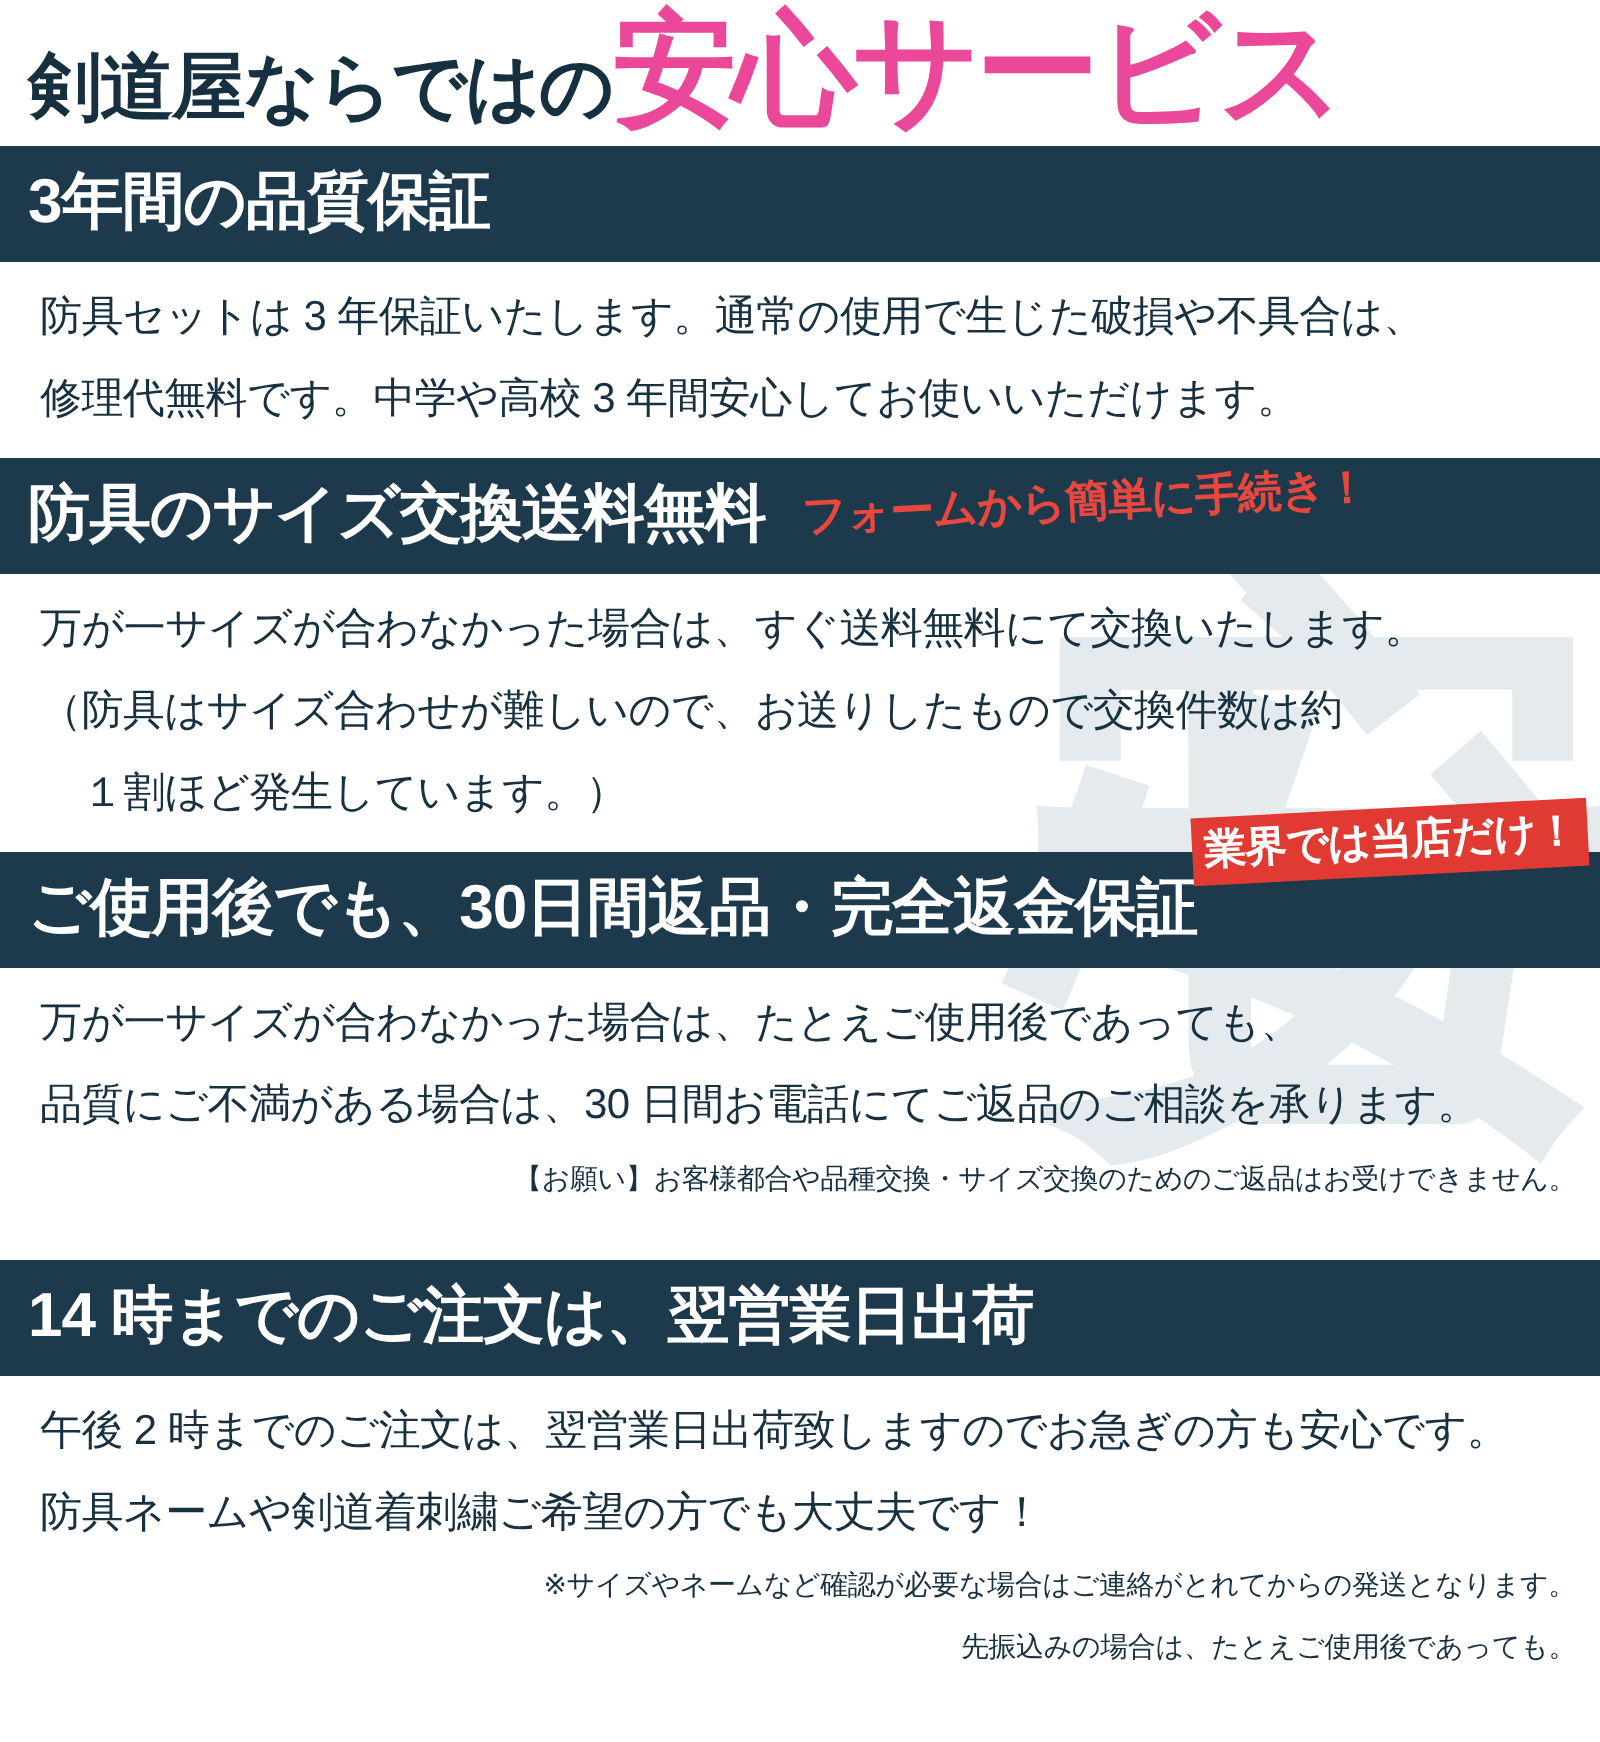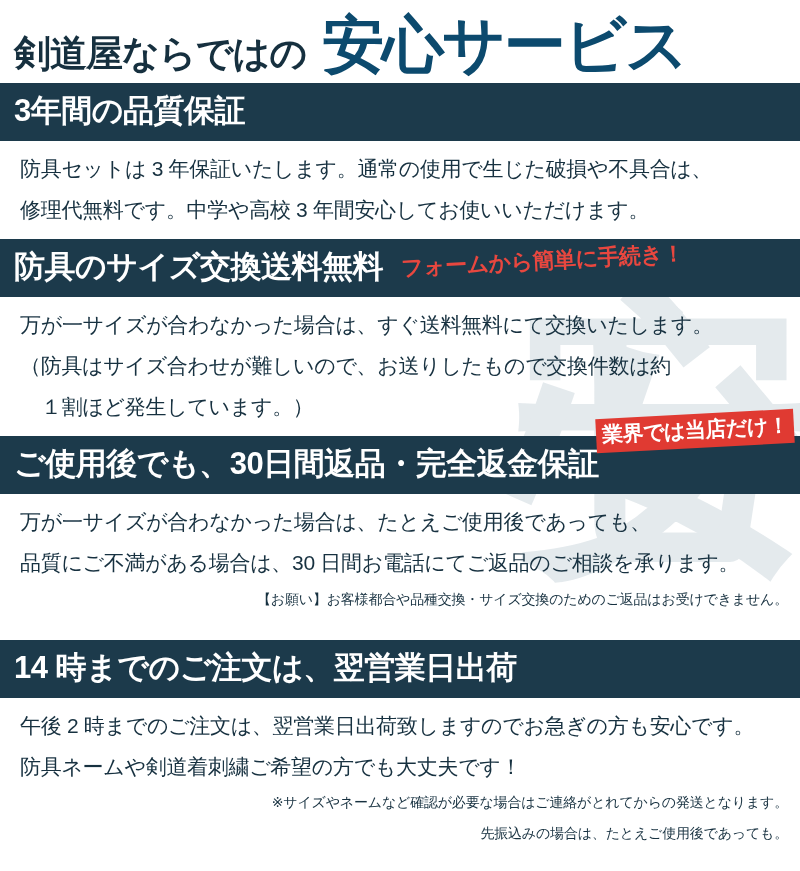--- a/index.html
+++ b/index.html
@@ -41,36 +41,36 @@
 
   .content {
     position: relative;
     z-index: 2;
   }
 
   
   .headline {
     display: flex;
     align-items: baseline;
-    padding: 14px 12px 4px 14px;
+    padding: 4px 12px 4px 14px;
     white-space: nowrap;
   }
   .headline .lead {
     font-size: 37px;
     font-weight: 700;
     color: #16303f;
     letter-spacing: -1px;
   }
   .headline .emph {
     font-family: "DejaVu Serif", "Liberation Serif", serif;
     font-size: 62px;
     font-weight: 700;
-    color: #0c4a6e;
+    color: #ec4899;
     letter-spacing: -2px;
-    margin-left: 16px;
+    margin-left: 0;
     line-height: 1;
   }
 
   
   .bar {
     background: #1c3a4b;
     color: #ffffff;
     font-size: 31px;
     font-weight: 700;
     padding: 7px 12px 9px 14px;

